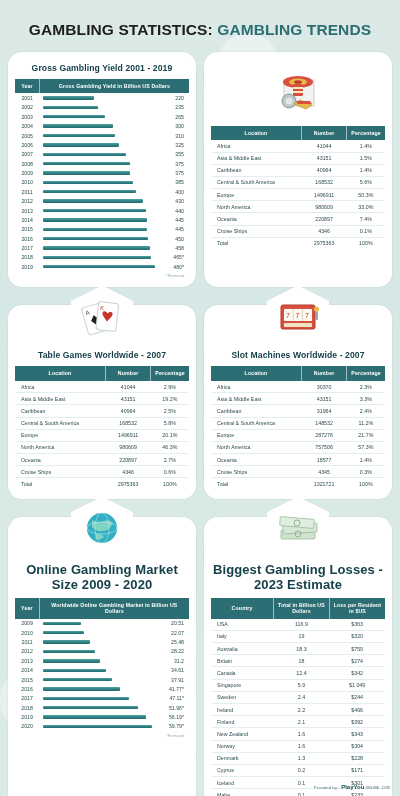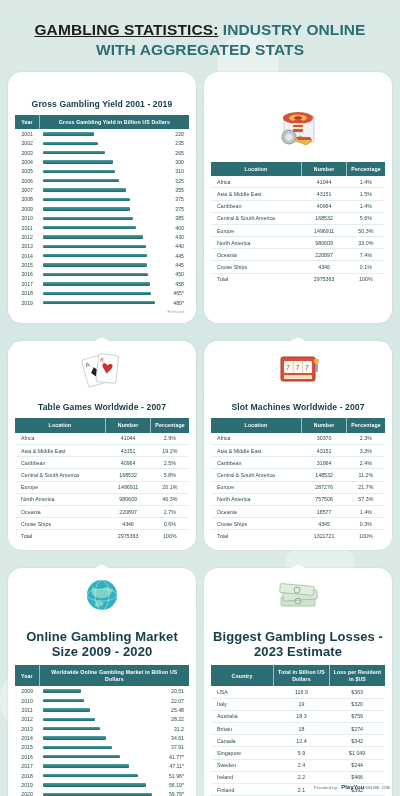--- a/index.html
+++ b/index.html
@@ -25,34 +25,34 @@
   .header {
     padding: 20px 14px 12px;
     text-align: center;
   }
   .header h1 {
     font-size: 15.5px;
     line-height: 1.28;
     font-weight: bold;
     letter-spacing: .1px;
   }
-  .t-dark { color: #1d1d1b; text-decoration: underline; }
+  .t-dark { color: #1d1d1b; }
   .t-teal { color: #2c6e73; }
 
   
   .grid {
     display: grid;
     grid-template-columns: 1fr 1fr;
     gap: 8px;
     padding: 0 8px 4px;
   }
   .card {
     background: #ffffff;
     border-radius: 14px;
-    padding: 24px 7px 9px;
+    padding: 8px 7px 9px;
     position: relative;
     box-shadow: 0 0 0 1px rgba(0,0,0,.03);
   }
   .card-title {
     text-align: center;
     font-size: 8.6px;
     font-weight: bold;
     color: #17414a;
     margin: 3px 0 6px;
     letter-spacing: .1px;
@@ -128,22 +128,21 @@
   .brand-badge .sub { font-size: 3.2px; color: #6b8a8d; letter-spacing: .3px; }
 </style>
 </head>
 <body>
 
 <div id="page">
 
   <div class="header">
     <h1>
       <span class="t-dark">GAMBLING STATISTICS:</span>
-      <span class="t-teal">INDUSTRY ONLINE</span><br>
-      <span class="t-teal">WITH AGGREGATED STATS</span>
+      <span class="t-teal">GAMBLING TRENDS</span><br>
     </h1>
   </div>
 
   <div class="grid">
 
     <div class="card">
       <div class="card-title">Gross Gambling Yield 2001 - 2019</div>
       <table class="bar-table">
         <thead>
           <tr>

